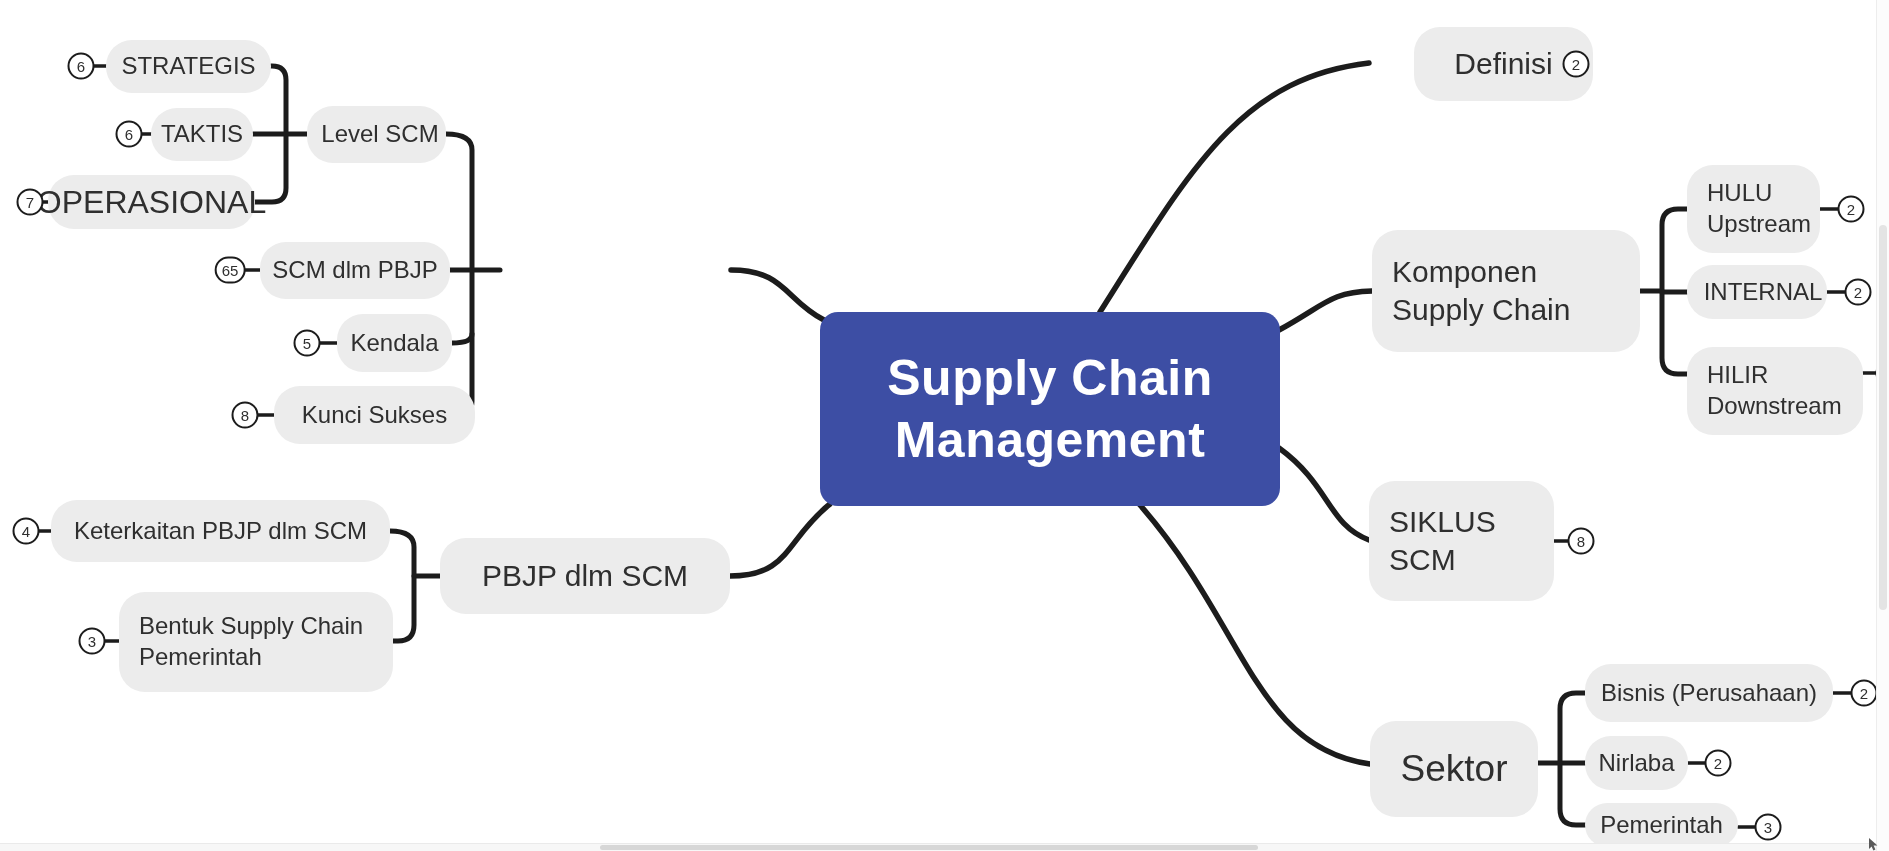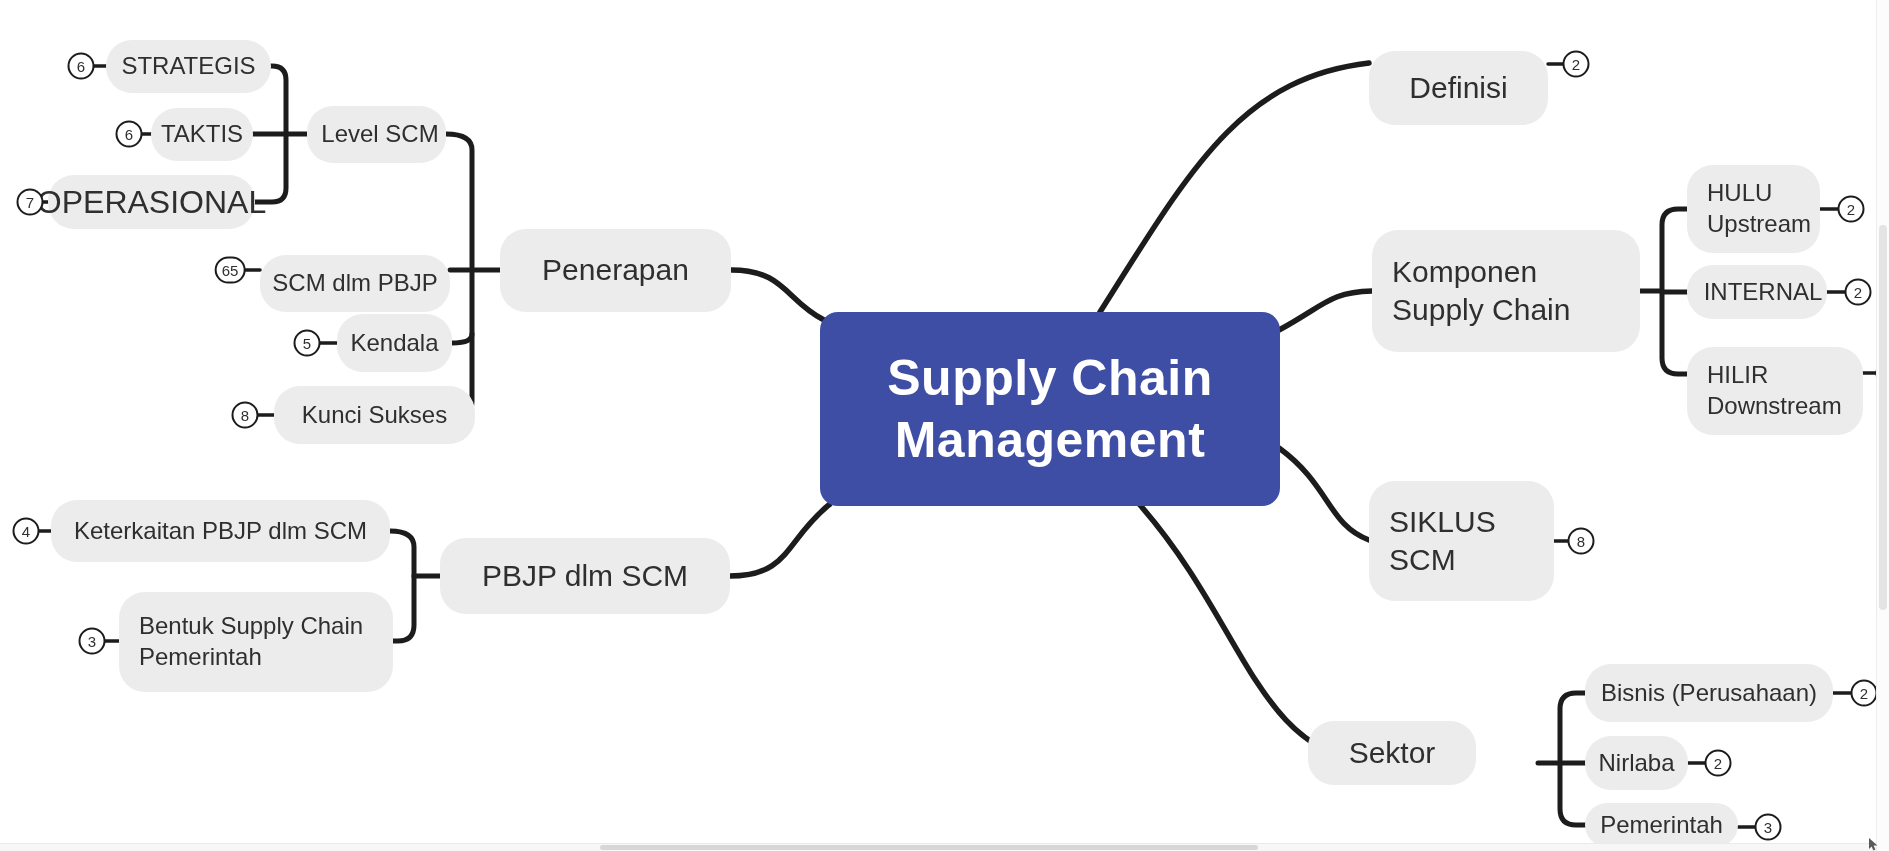--- a/index.html
+++ b/index.html
@@ -103,56 +103,55 @@
       <path d="M1554 541 L1568 541"></path>
       <path d="M1833 693 L1851 693"></path>
       <path d="M1688 763 L1705 763"></path>
       <path d="M1738 827 L1755 827"></path>
     </g>
   </svg>
 
   <div id="nodes">
       <div class="node root" style="left: 820px; top: 312px; width: 460px; height: 194px; font-size: 50px; background: rgb(61, 78, 164); color: rgb(255, 255, 255);"><span>Supply Chain
 Management</span></div>
-      <div class="node" style="left: 500px; top: 229px; width: 231px; height: 83px; font-size: 30px;"><span>Penerapan</span></div>
       <div class="node" style="left: 307px; top: 106px; width: 139px; height: 57px; font-size: 24px; padding-left: 7px;"><span>Level SCM</span></div>
       <div class="node" style="left: 106px; top: 40px; width: 165px; height: 53px; font-size: 24px;"><span>STRATEGIS</span></div>
       <div class="badge" style="left: 81px; top: 66px;">6</div>
       <div class="node" style="left: 151px; top: 108px; width: 102px; height: 53px; font-size: 24px;"><span>TAKTIS</span></div>
       <div class="badge" style="left: 129px; top: 134px;">6</div>
       <div class="node" style="left: 48px; top: 175px; width: 207px; height: 54px; font-size: 32px;"><span>OPERASIONAL</span></div>
       <div class="badge" style="left: 30px; top: 202px;">7</div>
-      <div class="node" style="left: 260px; top: 242px; width: 190px; height: 57px; font-size: 24px; margin-top: 13px;"><span>SCM dlm PBJP</span></div>
+      <div class="node" style="left: 260px; top: 242px; width: 190px; height: 57px; font-size: 24px;"><span>SCM dlm PBJP</span></div>
       <div class="badge" style="left: 230px; top: 270px;">65</div>
       <div class="node" style="left: 337px; top: 314px; width: 115px; height: 58px; font-size: 24px;"><span>Kendala</span></div>
       <div class="badge" style="left: 307px; top: 343px;">5</div>
       <div class="node" style="left: 274px; top: 386px; width: 201px; height: 58px; font-size: 24px;"><span>Kunci Sukses</span></div>
       <div class="badge" style="left: 245px; top: 415px;">8</div>
       <div class="node" style="left: 440px; top: 538px; width: 290px; height: 76px; font-size: 30px;"><span>PBJP dlm SCM</span></div>
       <div class="node" style="left: 51px; top: 500px; width: 339px; height: 62px; font-size: 24px;"><span>Keterkaitan PBJP dlm SCM</span></div>
       <div class="badge" style="left: 26px; top: 531px;">4</div>
       <div class="node multi" style="left: 119px; top: 592px; width: 274px; height: 100px; font-size: 24px;"><span>Bentuk Supply Chain
 Pemerintah</span></div>
       <div class="badge" style="left: 92px; top: 641px;">3</div>
-      <div class="node" style="left: 1369px; top: 27px; width: 179px; height: 74px; font-size: 30px; margin-top: 24px;"><span>Definisi</span></div>
+      <div class="node" style="left: 1414px; top: 27px; width: 179px; height: 74px; font-size: 30px;"><span>Definisi</span></div>
       <div class="badge" style="left: 1576px; top: 64px;">2</div>
       <div class="node multi" style="left: 1372px; top: 230px; width: 268px; height: 122px; font-size: 30px;"><span>Komponen
 Supply Chain</span></div>
       <div class="node multi" style="left: 1687px; top: 165px; width: 133px; height: 88px; font-size: 24px;"><span>HULU
 Upstream</span></div>
       <div class="badge" style="left: 1851px; top: 209px;">2</div>
       <div class="node" style="left: 1687px; top: 265px; width: 140px; height: 54px; font-size: 24px; padding-left: 12px;"><span>INTERNAL</span></div>
       <div class="badge" style="left: 1858px; top: 292px;">2</div>
       <div class="node multi" style="left: 1687px; top: 347px; width: 176px; height: 88px; font-size: 24px;"><span>HILIR
 Downstream</span></div>
       <div class="badge" style="left: 1889px; top: 373px;">2</div>
       <div class="node multi" style="left: 1369px; top: 481px; width: 185px; height: 120px; font-size: 30px;"><span>SIKLUS
 SCM</span></div>
       <div class="badge" style="left: 1581px; top: 541px;">8</div>
-      <div class="node" style="left: 1308px; top: 721px; width: 168px; height: 64px; font-size: 30px;"><span>Sektor</span></div>
+      <div class="node" style="left: 1370px; top: 721px; width: 168px; height: 96px; font-size: 37px;"><span>Sektor</span></div>
       <div class="node" style="left: 1585px; top: 664px; width: 248px; height: 58px; font-size: 24px;"><span>Bisnis (Perusahaan)</span></div>
       <div class="badge" style="left: 1864px; top: 693px;">2</div>
       <div class="node" style="left: 1585px; top: 736px; width: 103px; height: 54px; font-size: 24px;"><span>Nirlaba</span></div>
       <div class="badge" style="left: 1718px; top: 763px;">2</div>
       <div class="node" style="left: 1585px; top: 803px; width: 153px; height: 44px; font-size: 24px;"><span>Pemerintah</span></div>
       <div class="badge" style="left: 1768px; top: 827px;">3</div>
     </div>
 
   <div class="hscroll-track">
     <div class="hscroll-thumb"></div>

